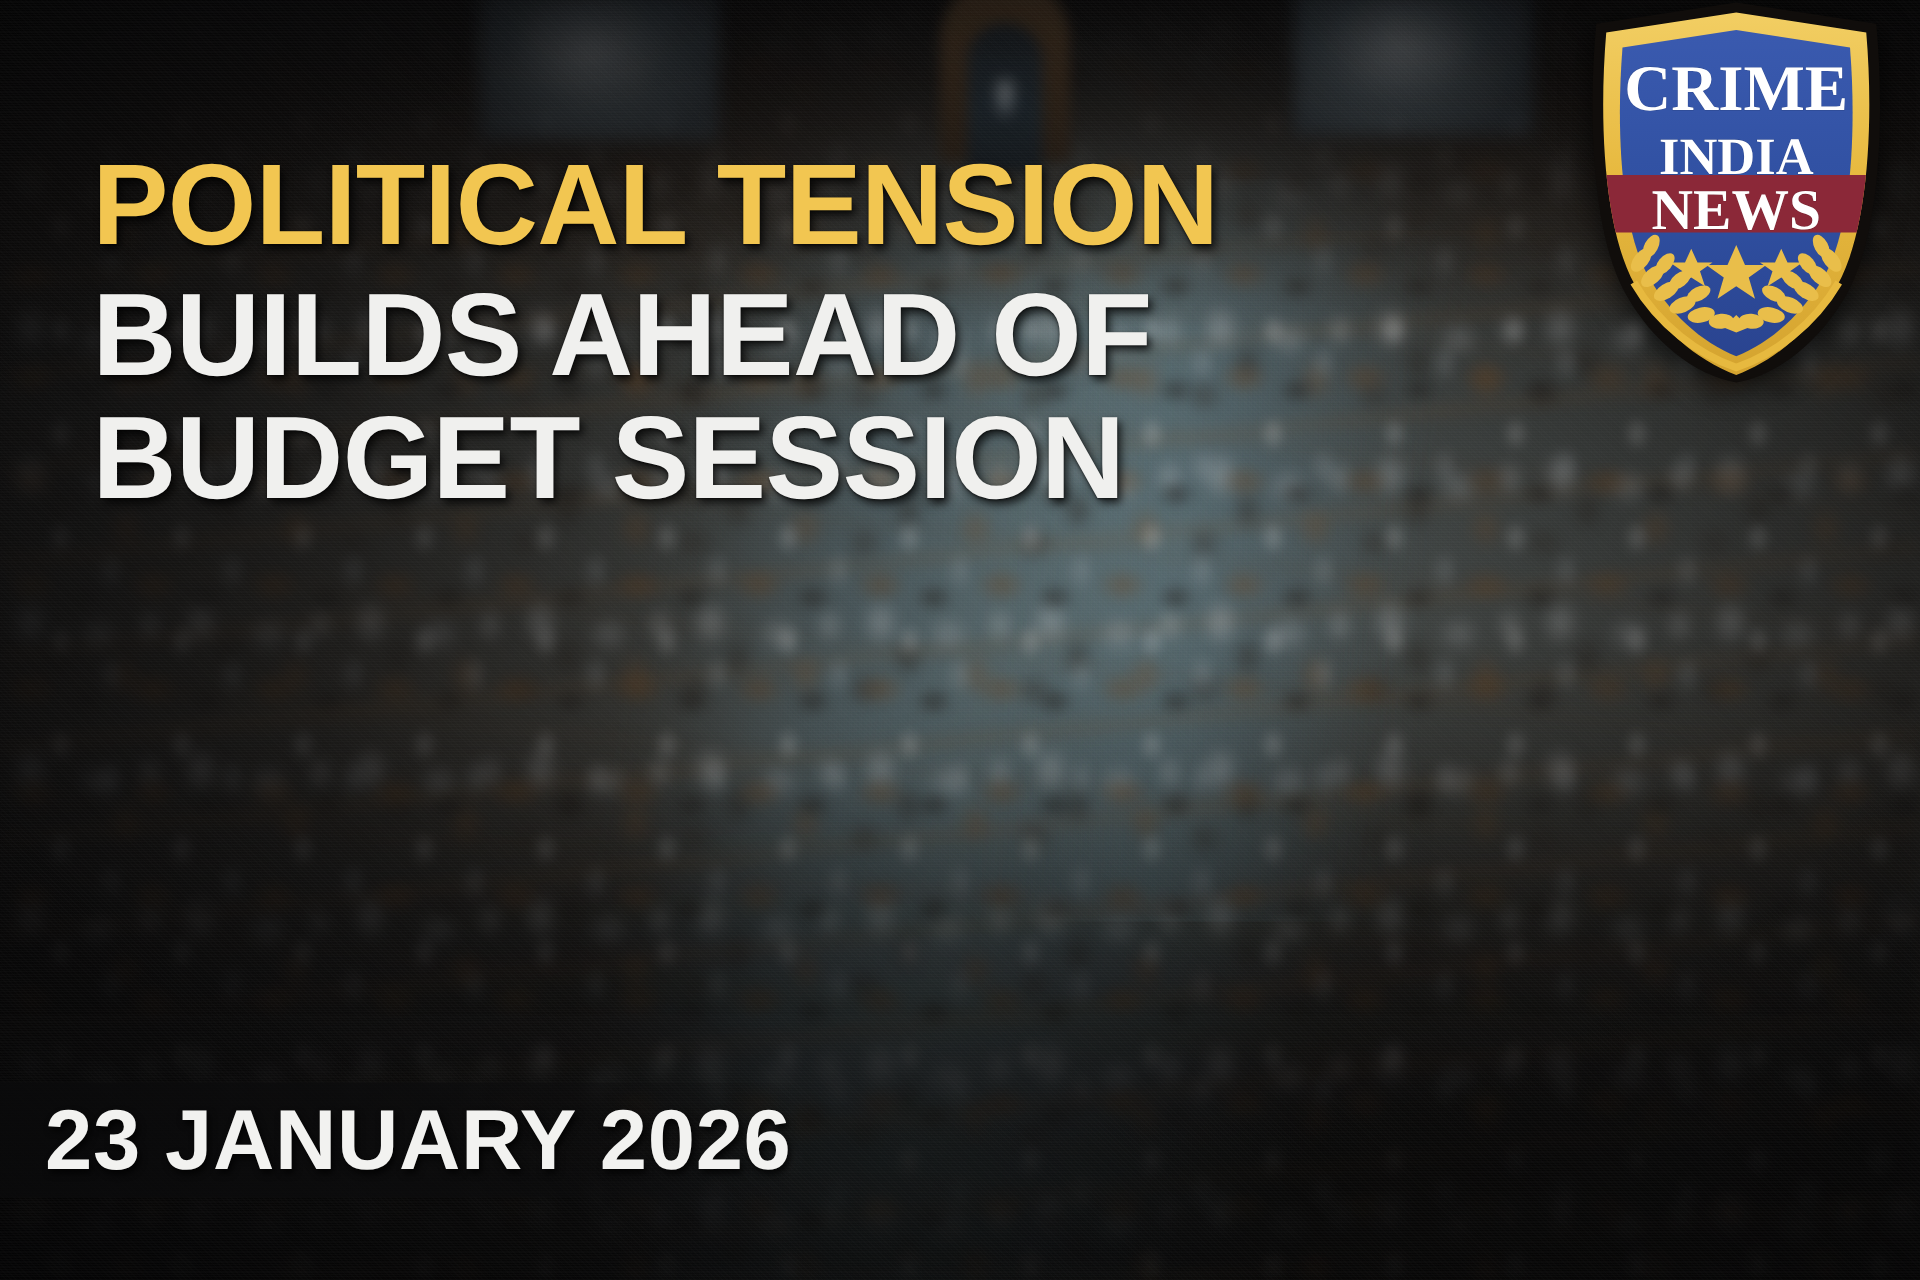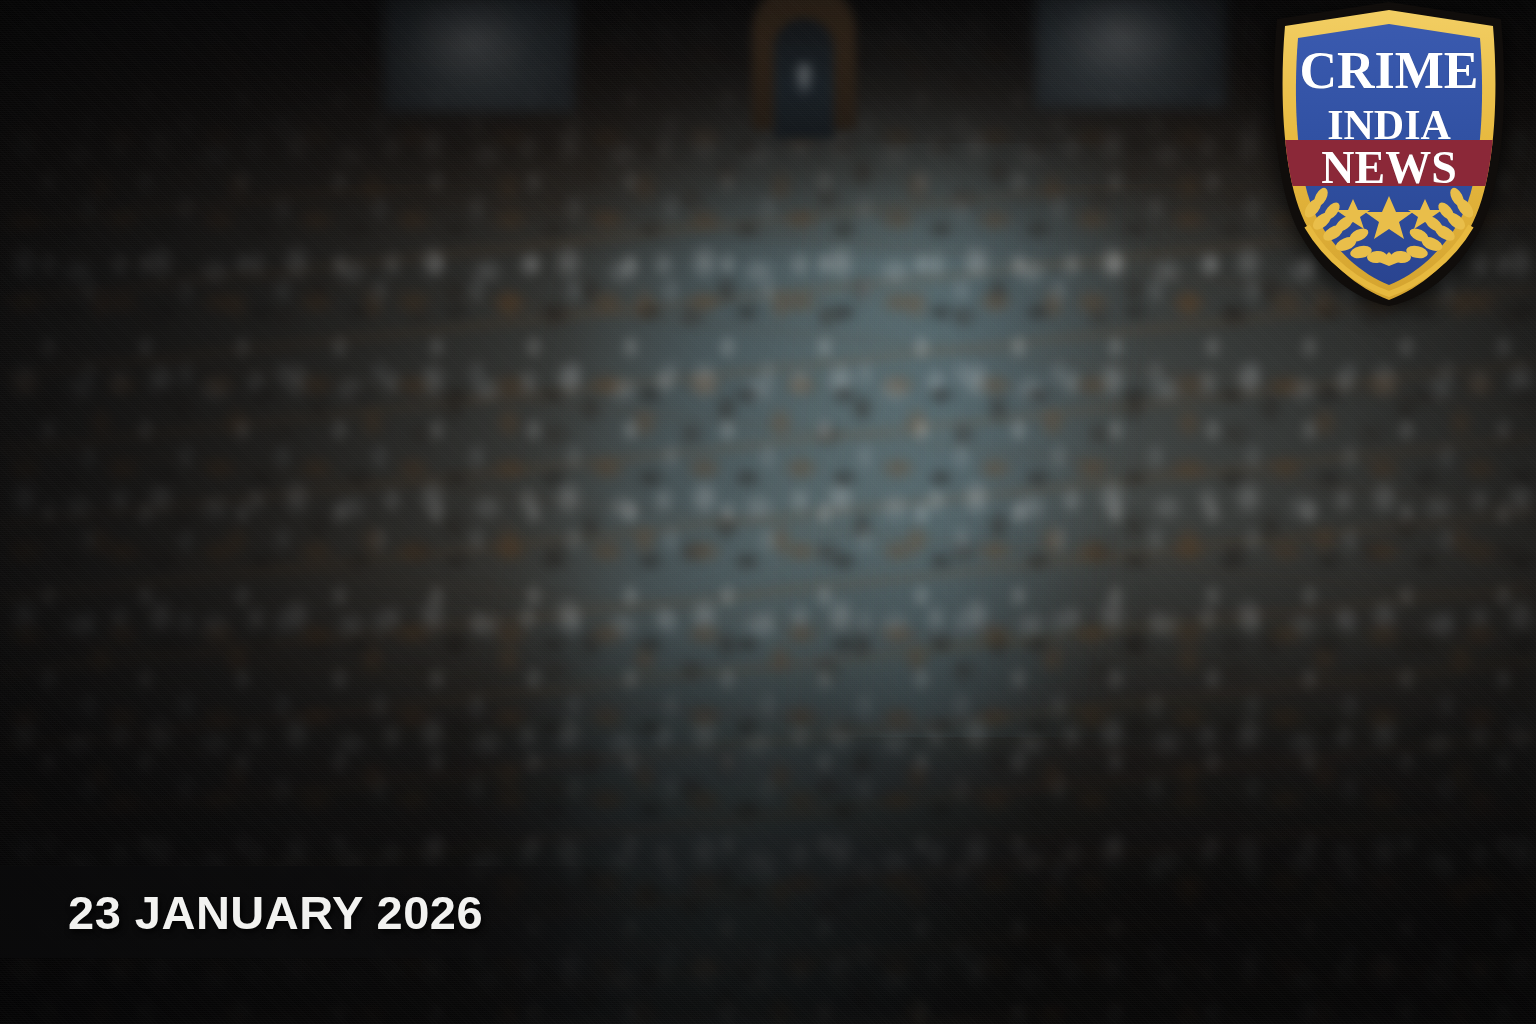--- a/index.html
+++ b/index.html
@@ -152,22 +152,22 @@
   #hl-2{ font-size:94px; color:#F0F0EE; margin-bottom:12px; }
   #hl-3{ font-size:94px; color:#F0F0EE; }
 
   
   #date-strip{
     position:absolute;left:0;top:866px;width:640px;height:92px;
     background:linear-gradient(90deg, rgba(10,10,11,.82) 0%, rgba(12,12,13,.78) 52%, rgba(14,14,15,.30) 82%, rgba(16,16,17,0) 100%);
     display:flex;align-items:center;
   }
   #date-text{
-    margin-left:68px;
-    font-size:47px;font-weight:700;color:#F2F2F0;
+    margin-left:36px;
+    font-size:68px;font-weight:700;color:#F2F2F0;
     letter-spacing:.5px;
     text-shadow:2px 3px 6px rgba(0,0,0,.8);
     white-space:nowrap;
   }
 
   
   #logo{
     position:absolute;left:1255px;top:0;width:268px;height:308px;
     filter:drop-shadow(0 5px 12px rgba(0,0,0,.75));
   }
@@ -199,20 +199,25 @@
     <div class="screen" id="screen-right"></div>
     <div id="arch"></div>
     <div id="arch-in"></div>
     <div id="arch-figure"></div>
     <div class="bg-layer" id="crowd-dark"></div>
     <div class="bg-layer" id="bg-grade"></div>
     <div class="bg-layer" id="bg-vignette"></div>
     <div class="bg-layer" id="bg-grain"></div>
   </div>
 
+  <div id="headline">
+    <span class="hl" id="hl-1">POLITICAL TENSION</span>
+    <span class="hl" id="hl-2">BUILDS AHEAD OF</span>
+    <span class="hl" id="hl-3">BUDGET SESSION</span>
+  </div>
 
   <div id="date-strip">
     <span id="date-text">23 JANUARY 2026</span>
   </div>
 
   <div id="logo">
     <svg viewBox="0 0 268 308" xmlns="http://www.w3.org/2000/svg">
       <defs>
         <linearGradient id="blueGrad" x1="0" y1="0" x2="0" y2="1">
           <stop offset="0%" stop-color="#3A5AAF"></stop>

